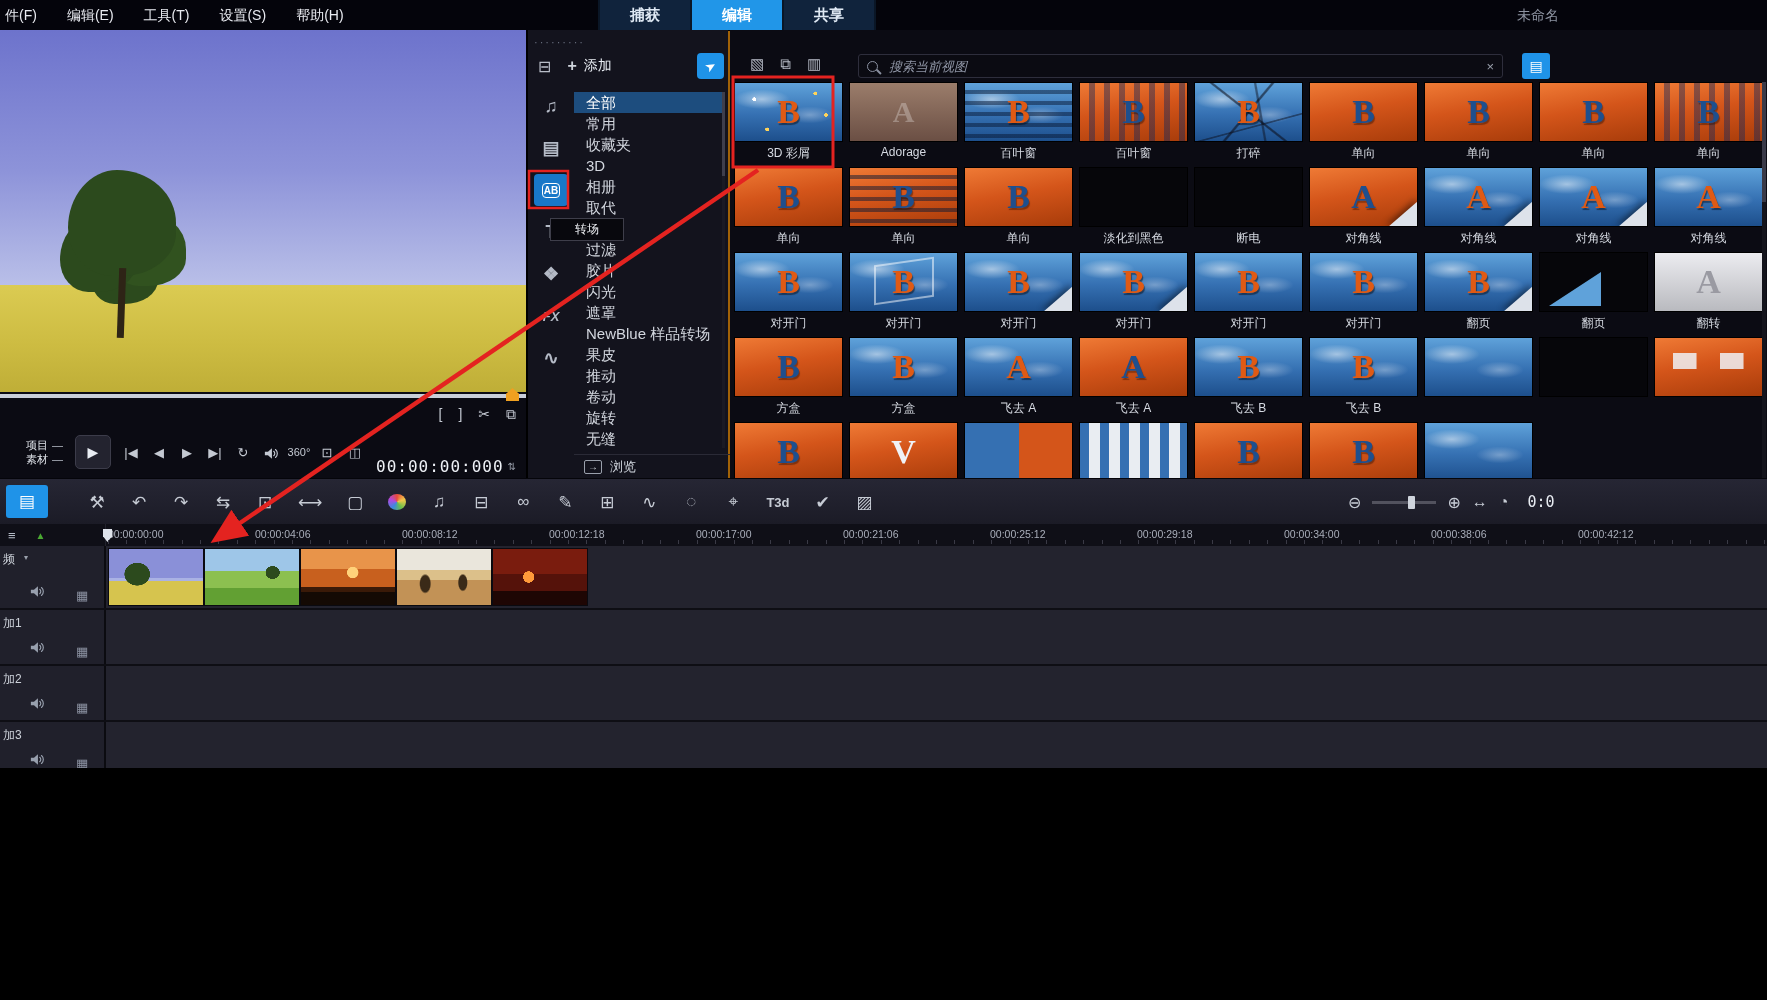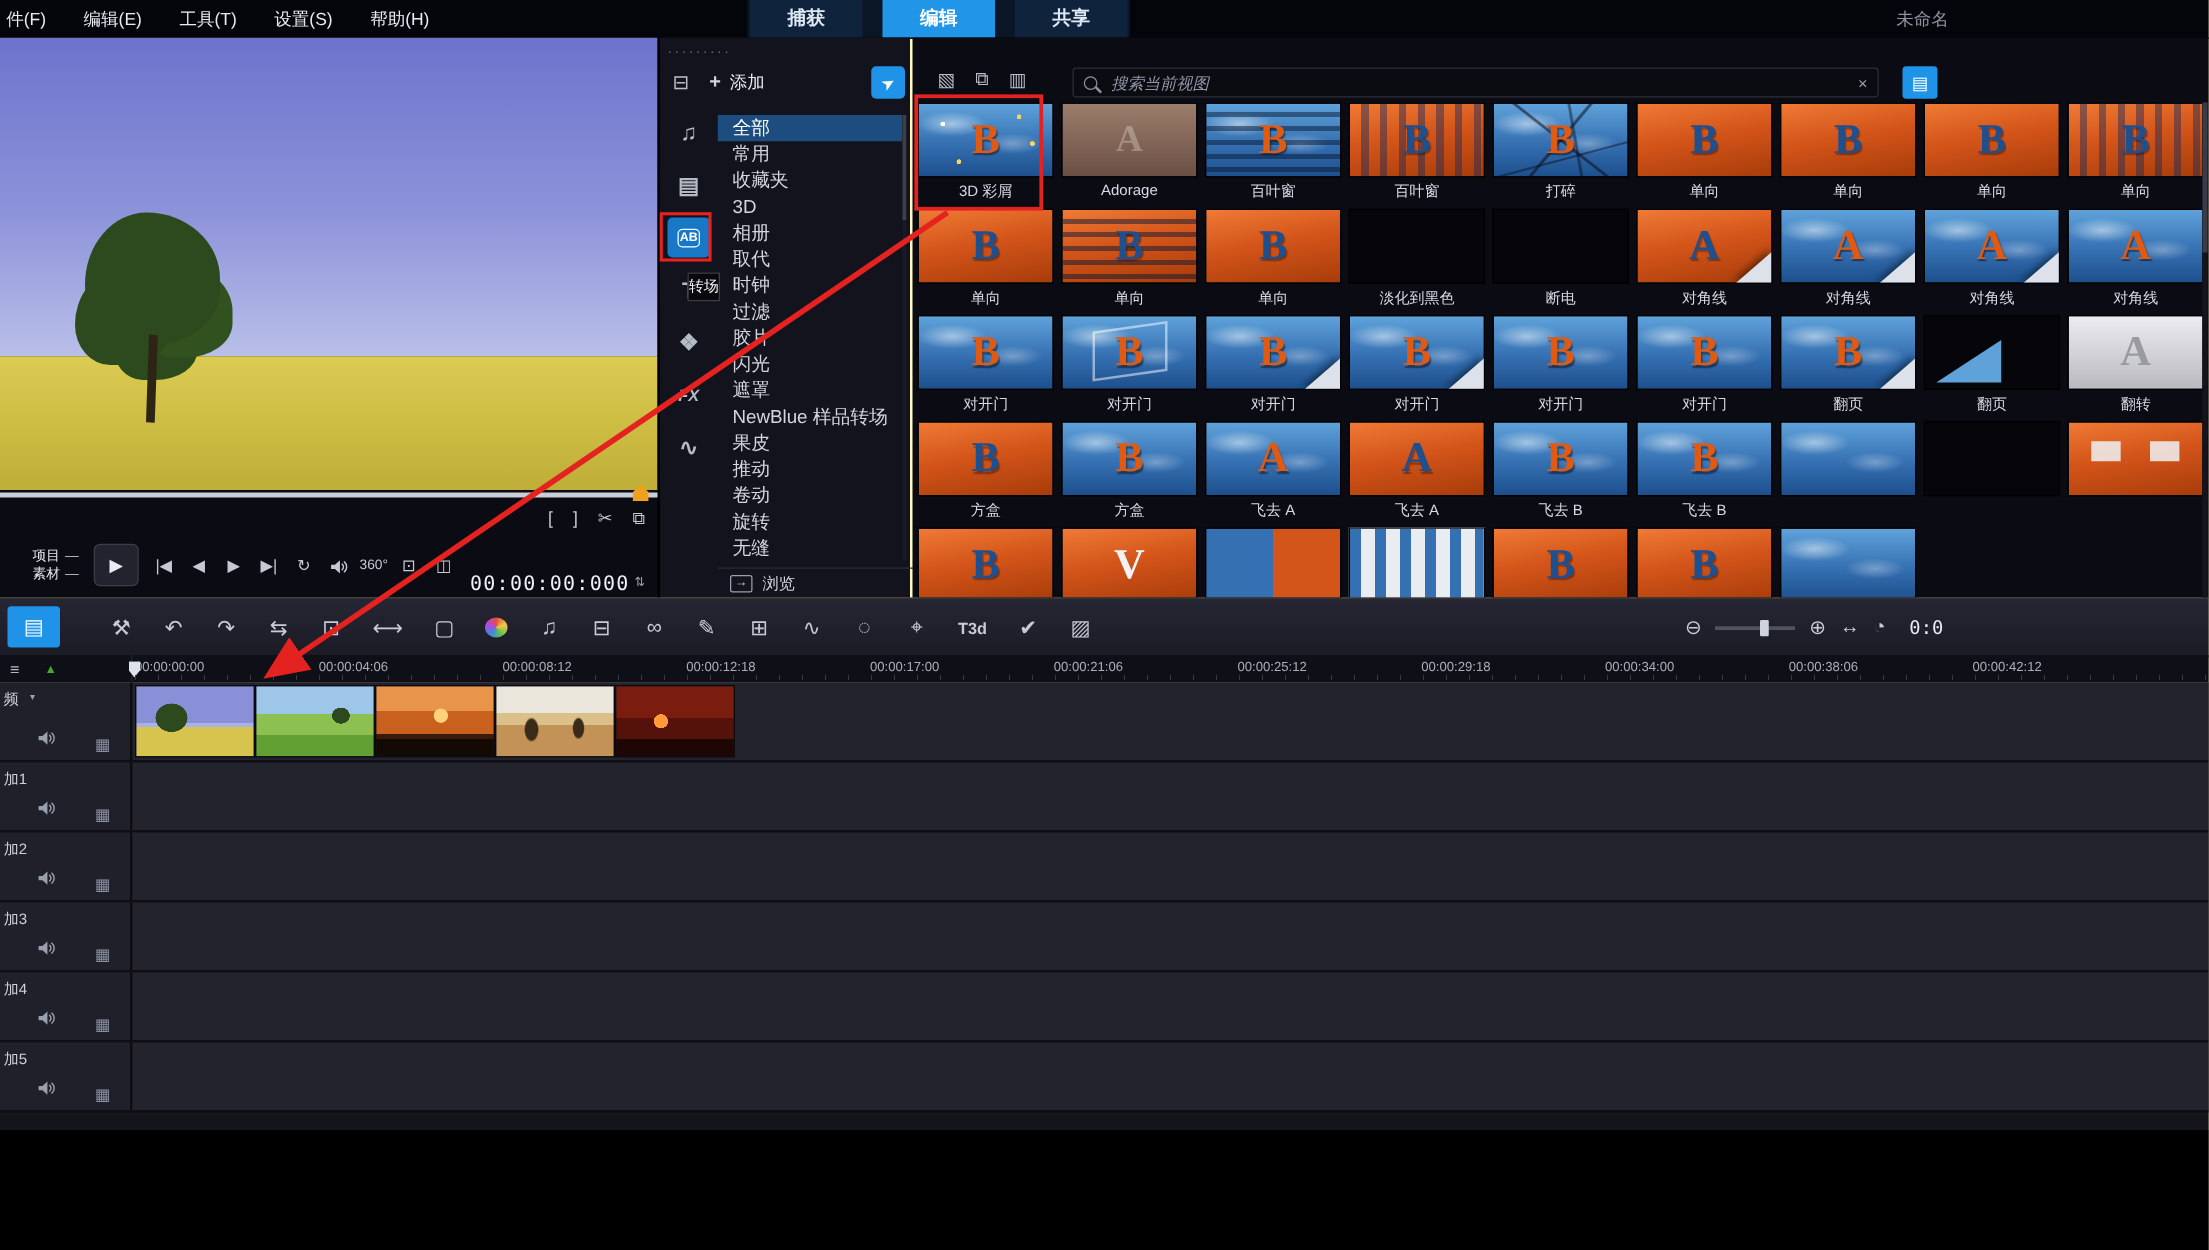--- a/index.html
+++ b/index.html
@@ -1,23 +1,23 @@
 <!DOCTYPE html>
 <html><head>
 <meta charset="utf-8">
 <style>
   html,body{margin:0;padding:0;background:#000;}
-  #app{position:relative;width:1767px;height:904px;background:#fef9c3;overflow:hidden;
+  #app{position:relative;width:1767px;height:768px;background:#a16207;overflow:hidden;
        font-family:"Liberation Sans",sans-serif;color:#d8dce4;-webkit-user-select:none;}
   
   .menubar{position:absolute;left:0;top:0;width:1767px;height:30px;background:#04040b;display:flex;align-items:center;font-size:14px;color:#e8eaf0;border-bottom:1px solid #000;}
   #menu-items{display:flex;}
   .menu-item{padding:0 15px;line-height:30px;}
   .menu-item:first-child{padding-left:5px;}
-  .mode-tabs{position:absolute;left:598px;top:0;height:30px;display:flex;gap:16px;background:#0a1626;padding:0 2px;align-items:center;}
+  .mode-tabs{position:absolute;left:598px;top:0;height:30px;display:flex;gap:2px;background:#0a1626;padding:0 2px;align-items:center;}
   .tab{width:90px;text-align:center;line-height:30px;font-size:15px;font-weight:bold;color:#dfe9f4;background:#10233c;}
   .tab.active{background:#2196e8;color:#fff;}
   .project-name{position:absolute;left:1517px;top:0;line-height:30px;color:#8e94a2;}
   
   .preview{position:absolute;left:0;top:30px;width:526px;height:448px;background:#0b0b13;border-right:2px solid #000;}
   .viewport{position:absolute;left:0;top:0;width:526px;height:362px;overflow:hidden;}
   .sky{position:absolute;left:0;top:0;width:100%;height:255px;background:linear-gradient(180deg,#6d73cc 0%,#8d93d9 55%,#b9bfe8 100%);}
   .field{position:absolute;left:0;top:255px;width:100%;height:107px;background:linear-gradient(180deg,#dbcb52 0%,#cdbc42 55%,#bfae37 100%);}
   .tree-crown{position:absolute;left:68px;top:140px;width:108px;height:106px;background:#2c4a1d;
      border-radius:50% 60% 55% 45%/60% 55% 45% 50%;
@@ -43,21 +43,21 @@
   .lib-header{position:absolute;left:0;top:20px;width:200px;height:32px;display:flex;align-items:center;}
   .organize-ic{margin-left:10px;color:#b8bdc8;font-size:16px;}
   .add-btn{display:flex;align-items:center;gap:7px;margin-left:16px;color:#e8ecf2;font-size:14px;cursor:pointer;}
   .add-btn .plus{color:#cfd4dc;font-size:16px;font-weight:bold;}
   .smart-btn{position:absolute;right:4px;top:3px;width:27px;height:26px;background:#1f93e8;border-radius:4px;color:#fff;display:flex;align-items:center;justify-content:center;font-size:13px;cursor:pointer;}
   .smart-btn span{transform:rotate(-30deg);}
   .lib-rail{position:absolute;left:0;top:58px;width:46px;display:flex;flex-direction:column;align-items:center;gap:10px;padding-top:2px;}
   .rail-item{width:34px;height:32px;display:flex;align-items:center;justify-content:center;color:#b4bac6;font-size:18px;border-radius:4px;cursor:pointer;font-weight:bold;}
   .rail-item.active{background:#1878c8;color:#fff;}
   .ab-badge{border:1.5px solid #fff;border-radius:4px;font-size:10px;font-weight:bold;padding:1px 1px;color:#fff;}
-  .tooltip{position:absolute;left:22px;top:188px;background:#08080d;border:1px solid #3e3e4a;color:#f0f2f6;font-size:12px;padding:2px 0;z-index:20;white-space:nowrap;}
+  .tooltip{position:absolute;left:22px;top:188px;background:#08080d;border:1px solid #3e3e4a;color:#f0f2f6;font-size:12px;padding:2px 24px;z-index:20;white-space:nowrap;}
   .lib-cats{position:absolute;left:46px;top:62px;width:148px;height:360px;overflow:hidden;font-size:15px;color:#d2d6de;}
   .cat{height:21px;line-height:21px;padding-left:12px;white-space:nowrap;cursor:pointer;}
   .cat.selected{background:#1d4d7e;color:#fff;}
   .cat-scroll{position:absolute;left:194px;top:62px;width:3px;height:356px;background:#1a1a24;}
   .cat-scroll .thumbb{width:3px;height:84px;background:#3e3e4c;}
   .lib-browse{position:absolute;left:46px;top:424px;width:150px;height:24px;border-top:1px solid #2a2a36;display:flex;align-items:center;gap:8px;padding-left:10px;color:#cfd4dc;font-size:13px;cursor:pointer;}
   .browse-icon{border:1px solid #9aa0ac;border-radius:2px;font-size:10px;line-height:12px;padding:0 3px;color:#cfd4dc;}
   
   .gallery{position:absolute;left:730px;top:30px;width:1037px;height:448px;background:#0b0b13;}
   .gal-header{position:absolute;left:0;top:20px;width:1037px;height:32px;}

